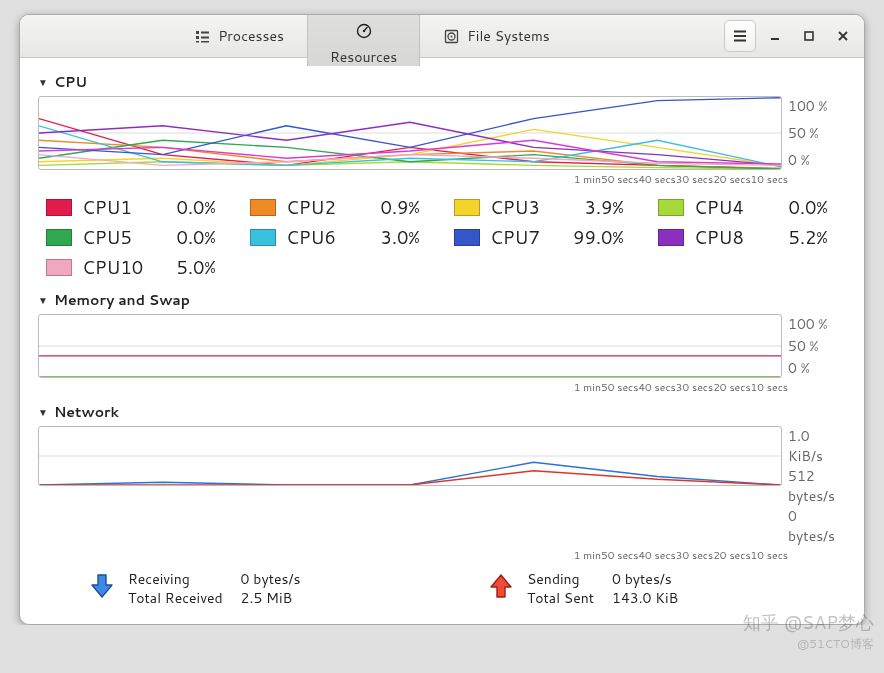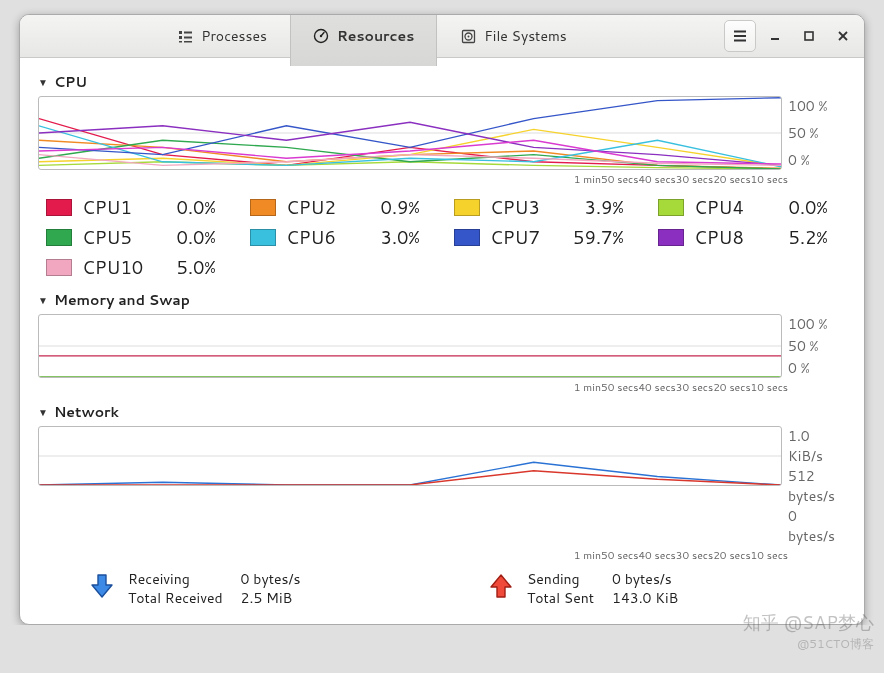--- a/index.html
+++ b/index.html
@@ -1,21 +1,21 @@
 <!DOCTYPE html>
 <html><head>
 <meta charset="utf-8">
 <style>
   html,body{margin:0;padding:0;background:#e0e0e0;font-family:"Cantarell","Segoe UI",Arial,sans-serif;font-size:13px;color:#222;}
   .window{width:844px;margin:14px auto 0;background:#fff;border-radius:10px;box-shadow:0 2px 8px rgba(0,0,0,.3);overflow:hidden;border:1px solid #aaa;}
   
   .headerbar{height:42px;background:linear-gradient(#f4f4f3,#e7e7e6);border-bottom:1px solid #c9c9c8;display:flex;align-items:center;padding:0 6px;}
   .tabstrip{flex:1;display:flex;justify-content:center;gap:0;}
   .tab{display:flex;align-items:center;gap:8px;padding:16px 22px;height:27px;font-size:14px;color:#333;border-right:1px solid transparent;border-left:1px solid transparent;}
-  .tab.active{background:linear-gradient(#e0e0df,#d7d7d5);border-left:1px solid #c2c2c1;border-right:1px solid #c2c2c1;font-weight:700;}
+  .tab.active{background:linear-gradient(#e0e0df,#d7d7d5);border-left:1px solid #c2c2c1;border-right:1px solid #c2c2c1;font-weight:400;flex-direction:column;}
   .tab .ticon{width:16px;height:16px;display:inline-flex;align-items:center;justify-content:center;color:#444}
   .hbtn{width:30px;height:30px;border:1px solid #c9c9c8;border-radius:5px;background:linear-gradient(#fdfdfd,#f0f0ef);display:flex;align-items:center;justify-content:center;color:#333;margin-left:6px;}
   .wctrl{width:30px;height:30px;display:flex;align-items:center;justify-content:center;color:#333;margin-left:4px;}
   
   .body{padding:6px 18px 14px;}
   .section-hdr{display:flex;align-items:center;gap:6px;font-weight:600;font-size:14px;margin:8px 0 4px;color:#222;}
   .section-hdr .tri{font-size:10px;color:#333;}
   .chartwrap{display:flex;align-items:stretch;}
   .chart{flex:1;border:1px solid #bbb;border-radius:3px;background:#fff;position:relative;overflow:hidden;}
   .ytick-col{width:58px;display:flex;flex-direction:column;justify-content:space-between;font-size:14px;color:#666;padding-left:6px;}
@@ -175,21 +175,21 @@
           <span class="val">0.0%</span>
         </div>
         <div class="cpu-item">
           <span class="swatch" style="background:#3ac0df"></span>
           <span class="lbl">CPU6</span>
           <span class="val">3.0%</span>
         </div>
         <div class="cpu-item">
           <span class="swatch" style="background:#3556c8"></span>
           <span class="lbl">CPU7</span>
-          <span class="val">59.7%</span>
+          <span class="val">99.0%</span>
         </div>
         <div class="cpu-item">
           <span class="swatch" style="background:#8a2fbf"></span>
           <span class="lbl">CPU8</span>
           <span class="val">5.2%</span>
         </div>
         <div class="cpu-item">
           <span class="swatch" style="background:#f2a7c0"></span>
           <span class="lbl">CPU10</span>
           <span class="val">5.0%</span>

